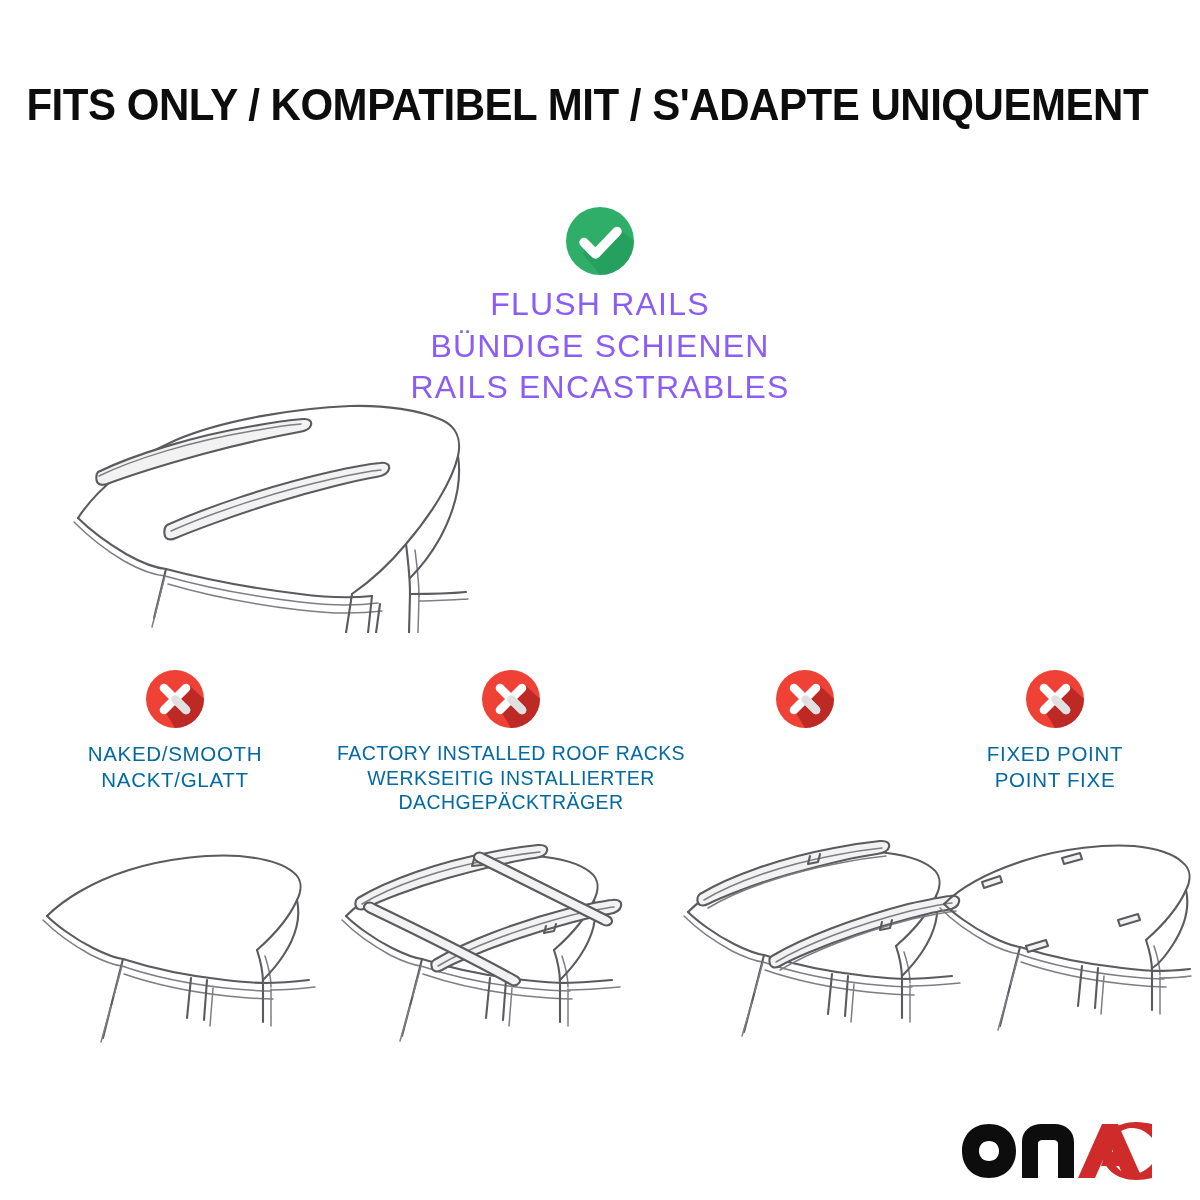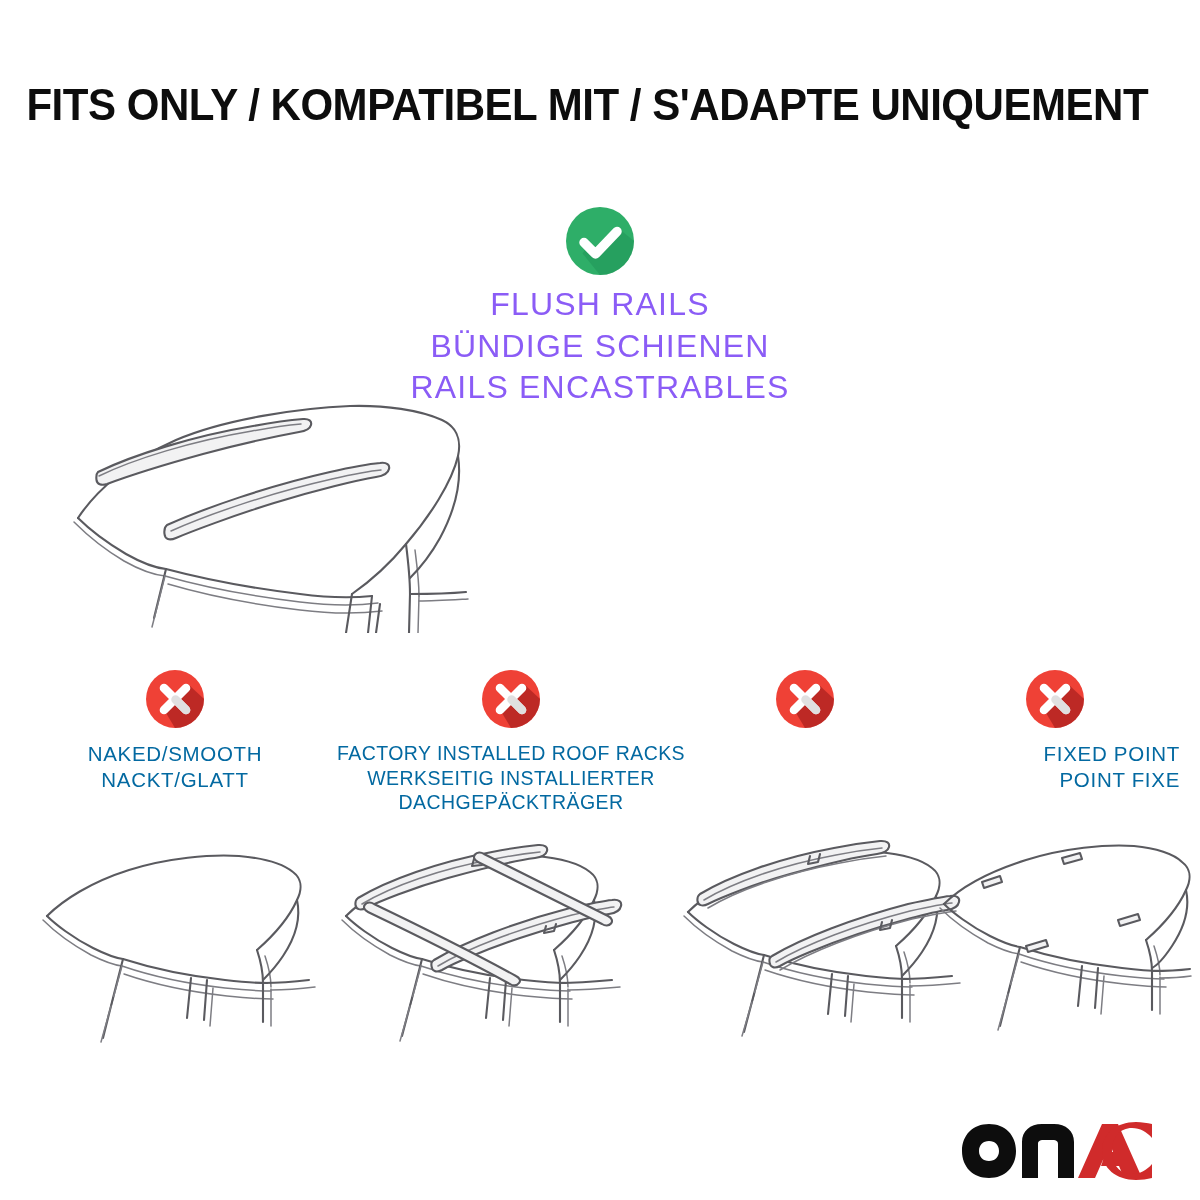--- a/index.html
+++ b/index.html
@@ -78,21 +78,21 @@
     height: 420px;
   }
   .col {
     position: absolute;
     top: 0;
     text-align: center;
   }
   .col-0 { left: 25px;  width: 300px; }
   .col-1 { left: 308px; width: 390px; margin-left: 8px; }
   .col-2 { left: 660px; width: 290px; }
-  .col-3 { left: 930px; width: 250px; text-align: right; }
+  .col-3 { left: 930px; width: 250px; }
 
   .badge-no {
     width: 62px;
     height: 62px;
     margin: 0 auto;
     position: relative;
   }
   .col-caption {
     margin-top: 11px;
     font-size: 20.5px;

